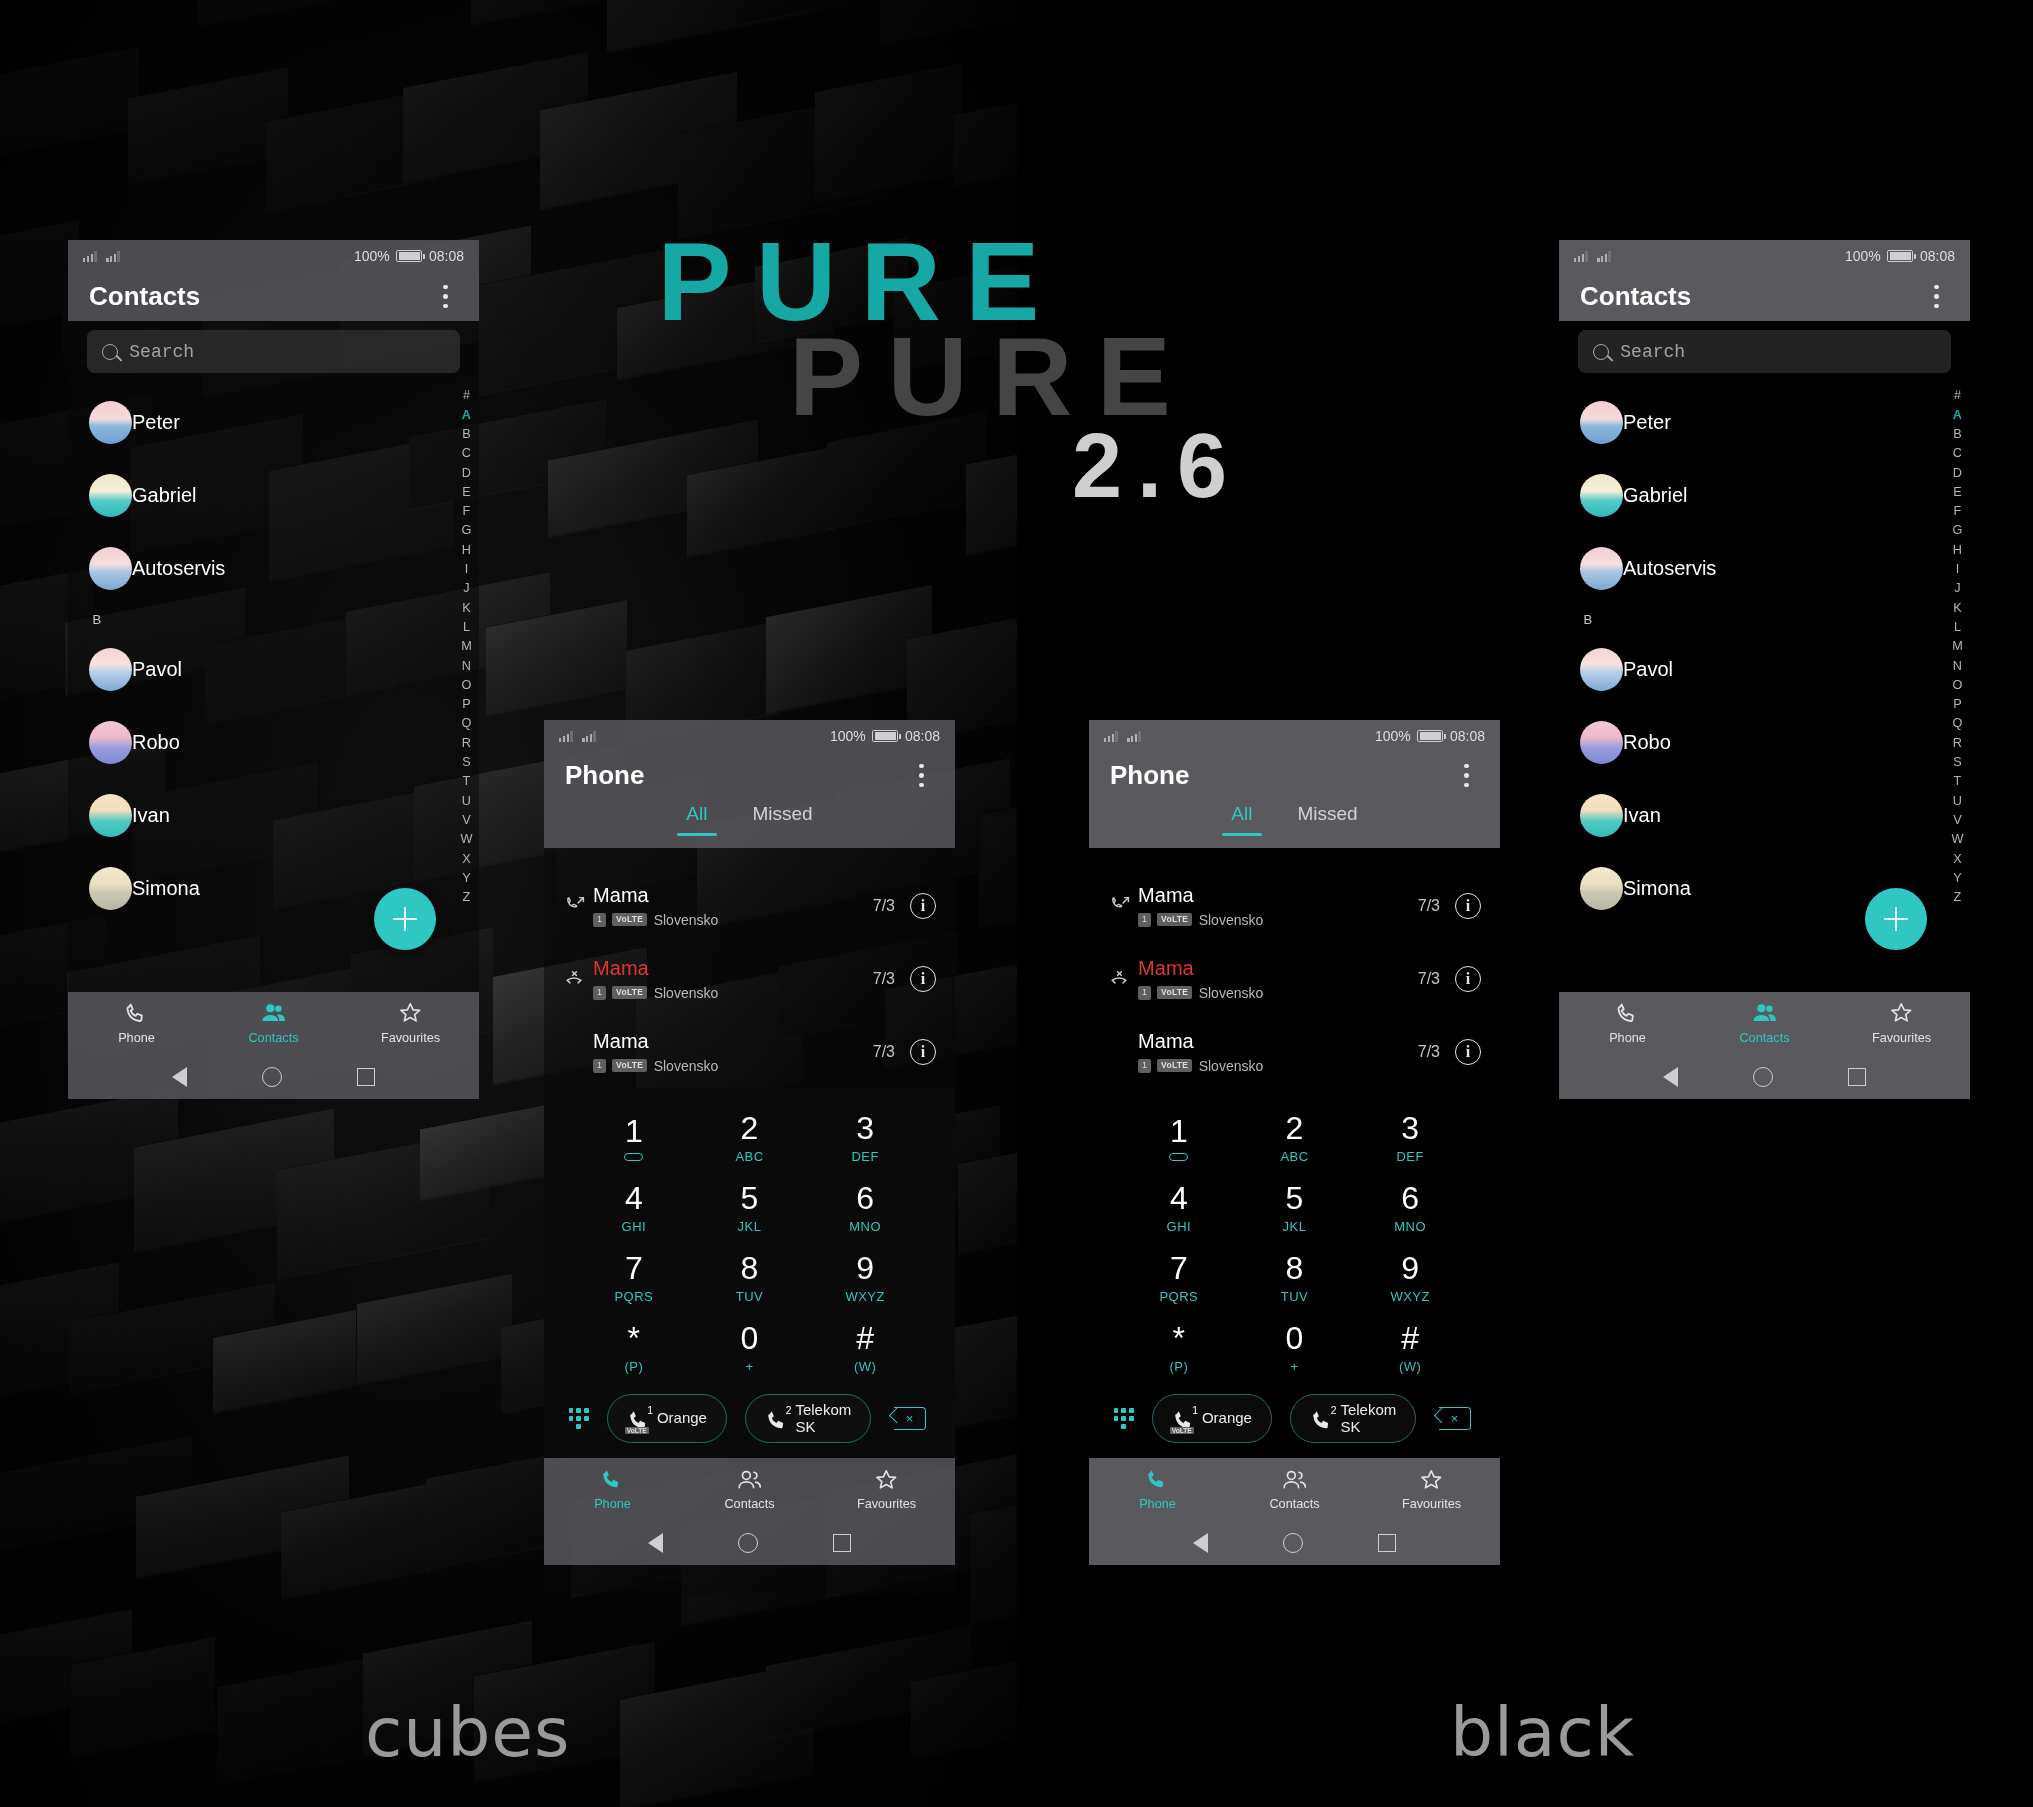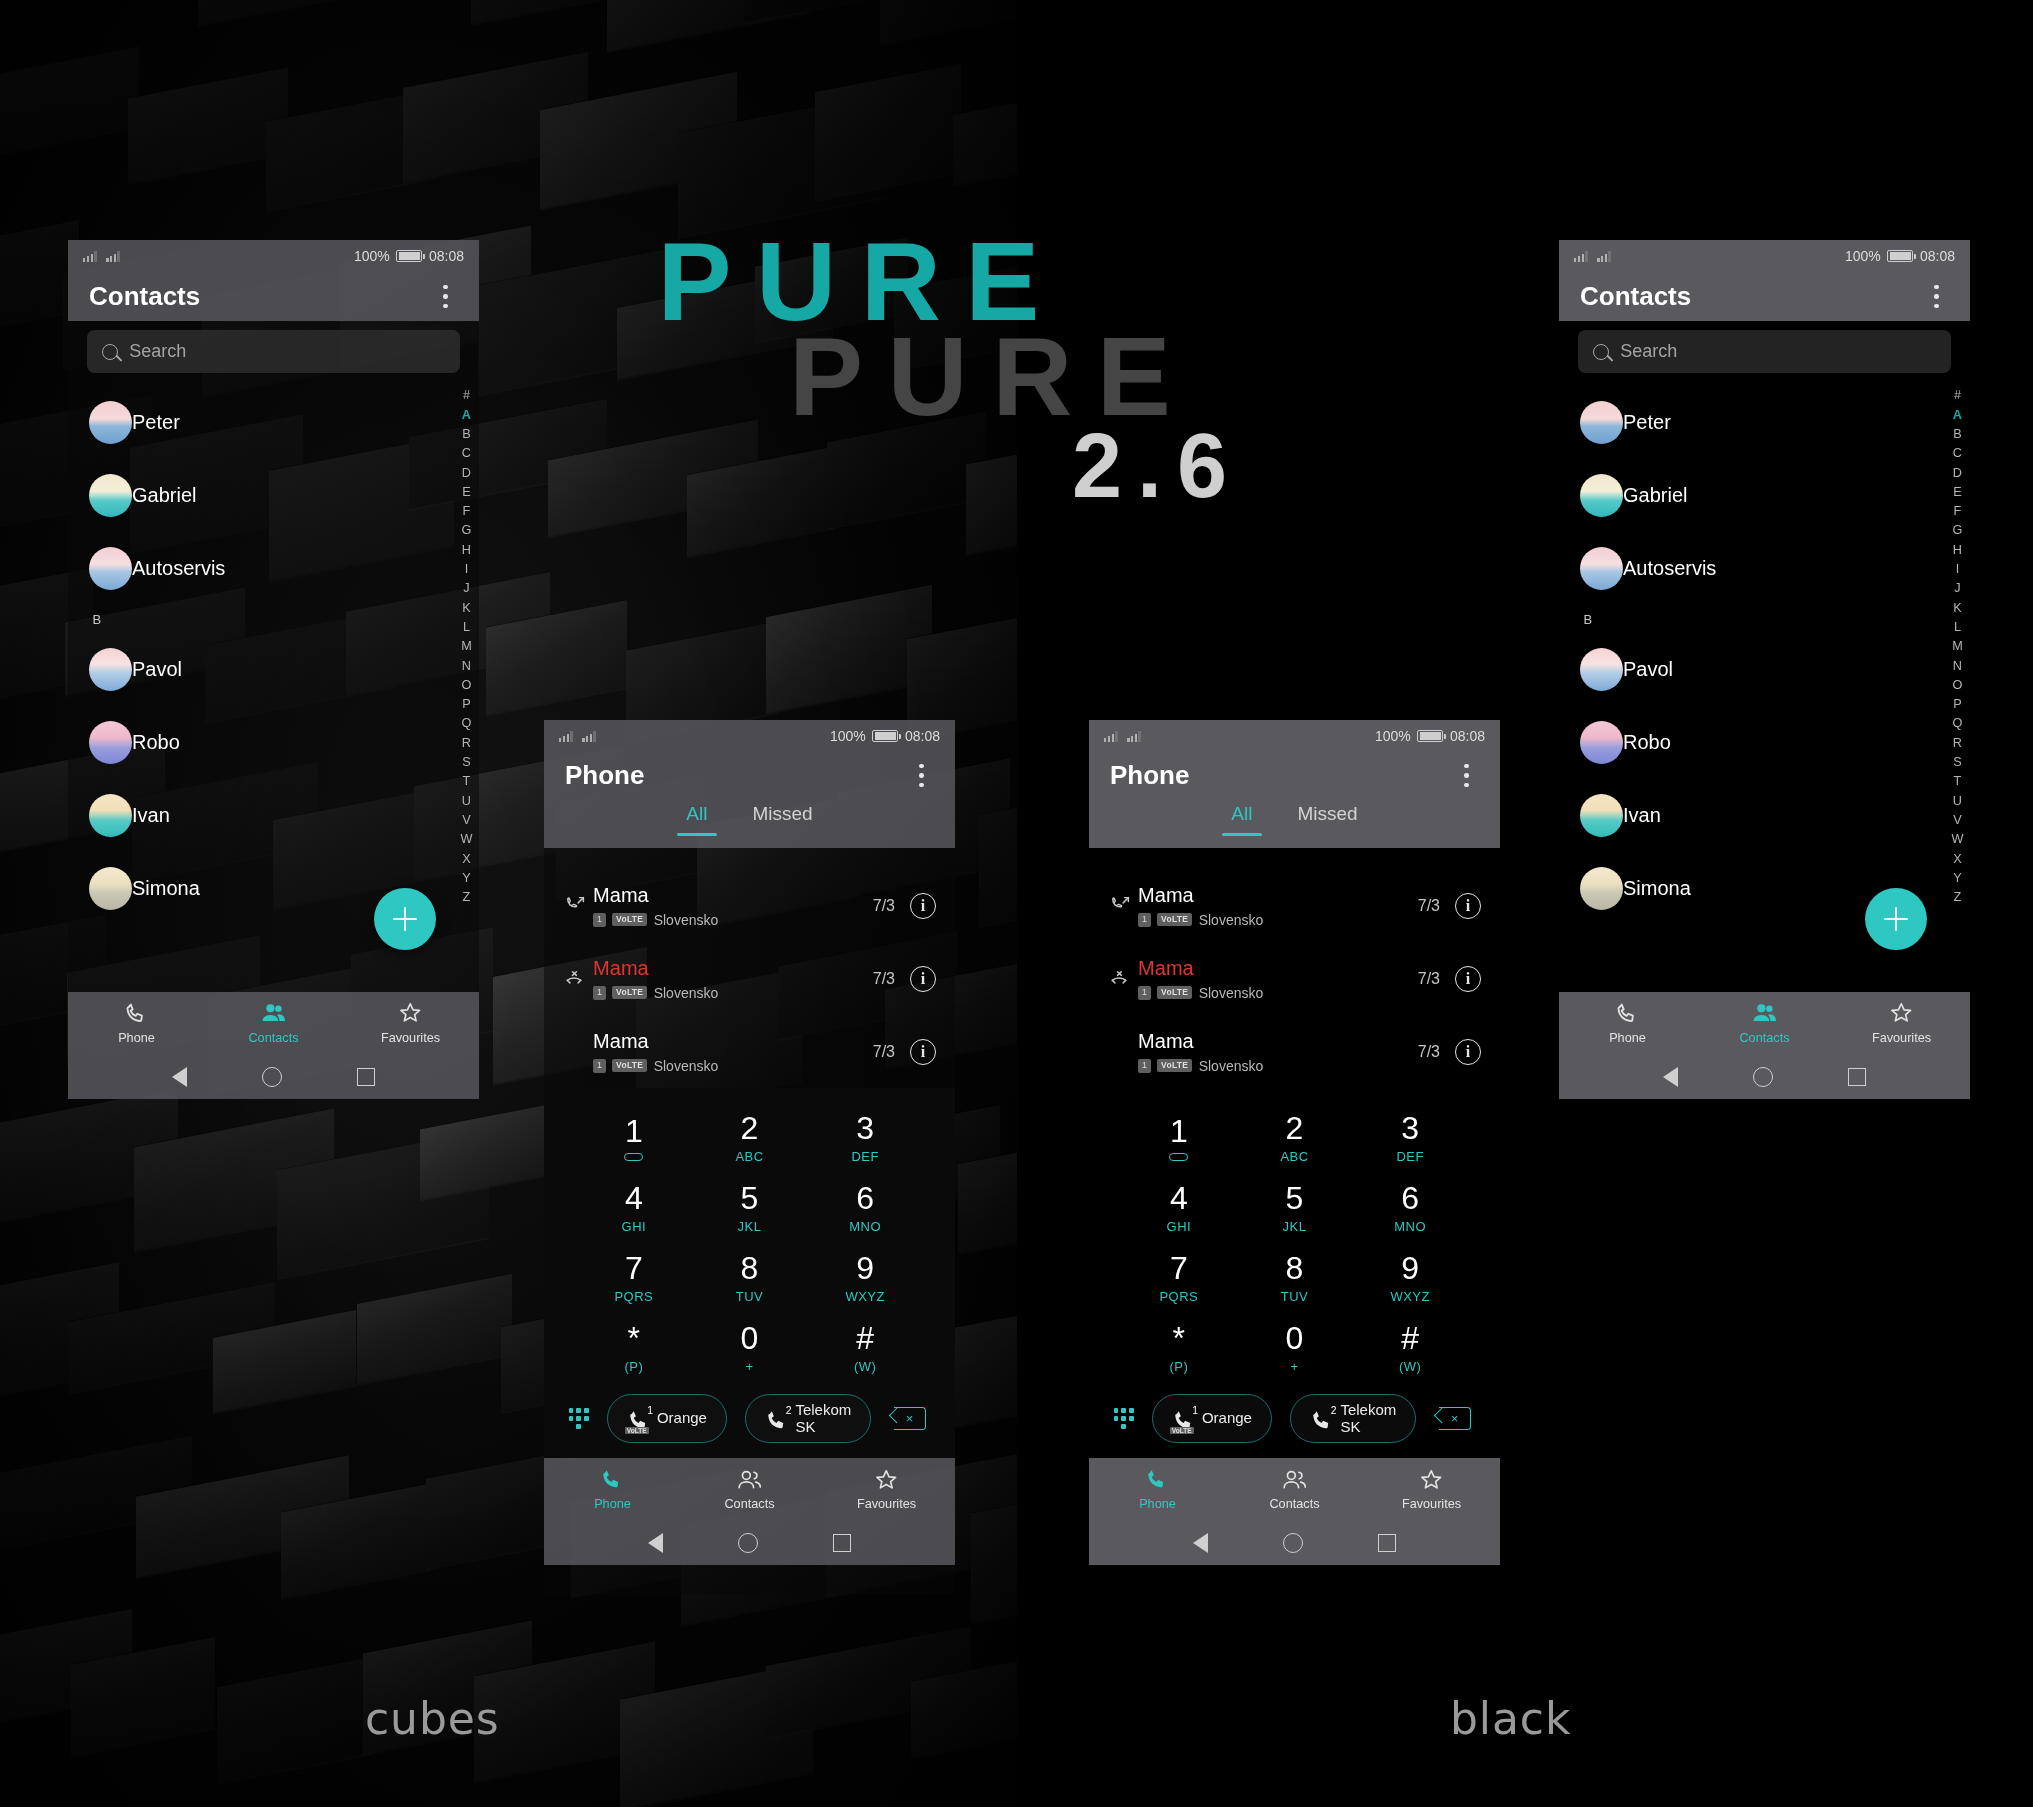--- a/index.html
+++ b/index.html
@@ -36,21 +36,21 @@
   
   .hero { position:absolute; left:650px; top:231px; width:716px; text-align:right; }
   .hero .l1 { font-size:111px; font-weight:bold; letter-spacing:24.5px; line-height:.92;
               color:#16a8a5; text-align:left; padding-left:7.5px; }
   .hero .l2 { font-size:111px; font-weight:bold; letter-spacing:24.5px; line-height:.92;
               color:#454545; text-align:left; padding-left:139px; margin-top:-7.5px; }
   .hero .l3 { font-size:90px; font-weight:bold; letter-spacing:15px; line-height:.95;
               color:#cfcfcf; text-align:left; padding-left:422px; margin-top:-3.8px; }
 
   
-  .variant-label { position:absolute; font-size:44px; color:#9a9a9a; letter-spacing:0.9px;
+  .variant-label { position:absolute; font-size:68px; color:#9a9a9a; letter-spacing:0.9px;
                    font-family:"DejaVu Sans", sans-serif; }
   .variant-cubes { left:365px; top:1693px; }
   .variant-black { left:1450px; top:1693px; }
 
   
   .phone { position:absolute; overflow:hidden; color:#fff;
            font-family:"Liberation Sans", sans-serif; }
   .phone.translucent { background: rgba(8,8,8,0.52); }
   .phone.solid { background:#000; }
 
@@ -74,21 +74,21 @@
   .kebab { width:24.5px; height:32px; display:flex; flex-direction:column; align-items:center;
            justify-content:center; gap:4.7px; cursor:pointer; }
   .kebab span { width:4.7px; height:4.7px; border-radius:50%; background:#e8e8e8; display:block; }
 
   .header-wrap { background: rgba(92,92,96,0.82); }
   .header-wrap.blk { background: #5a5a5e; }
 
   
   .searchrow { padding:9.4px 19px 0 19px; }
   .searchbox { height:43px; border-radius:7.5px; background:rgba(42,42,42,.92);
-               display:flex; align-items:center; gap:11.3px; padding:0 15px; }
+               display:flex; align-items:center; gap:11.3px; padding:0 15px;font-family:Liberation Mono, monospace; }
   .searchbox.blk { background:#232323; }
   .search-icon { width:16px; height:16px; border:1.9px solid #a6a6a6; border-radius:50%;
                  position:relative; flex:0 0 auto; }
   .search-icon::after { content:""; position:absolute; width:7.5px; height:1.9px; background:#a6a6a6;
                         transform:rotate(45deg); right:-5.6px; bottom:0px; border-radius:0.9px; }
   .search-ph { font-size:18px; color:#a3a3a3; }
 
   
   .clist { position:relative; padding-top:13px; }
   .crow { display:flex; align-items:center; height:73px; padding:0 21px; }

